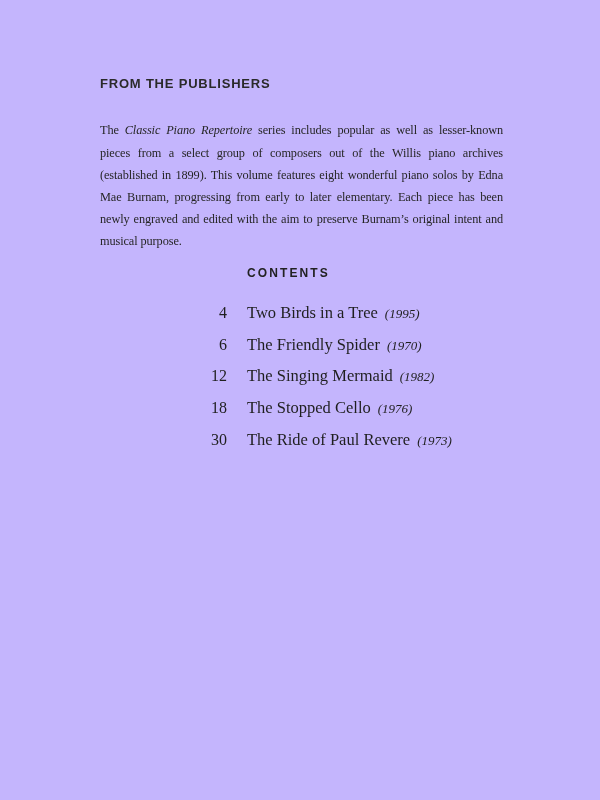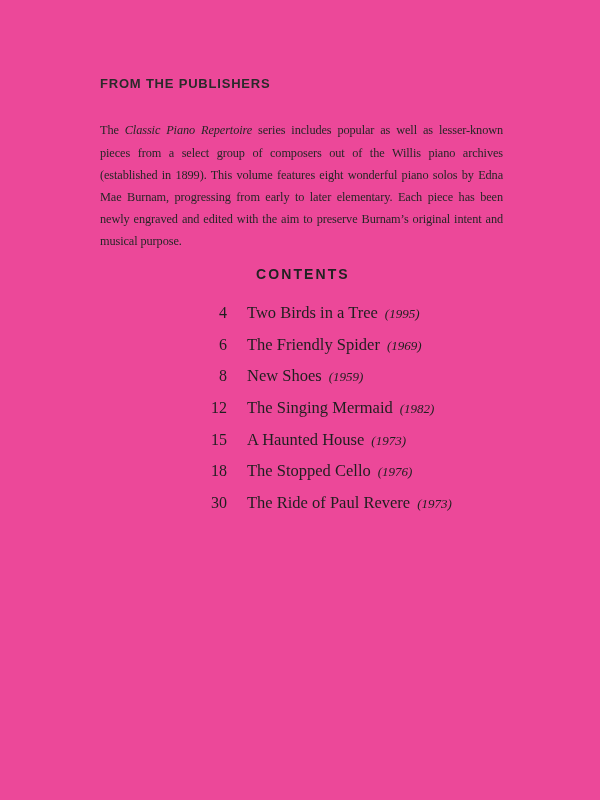--- a/index.html
+++ b/index.html
@@ -4,21 +4,21 @@
 <style>
   html, body {
     margin: 0;
     padding: 0;
     background: #ffffff;
   }
   .page {
     position: relative;
     width: 600px;
     height: 800px;
-    background: #ec4899;
+    background: #c4b5fd;
     overflow: hidden;
     font-family: "Liberation Serif", serif;
     color: #262626;
     text-decoration: underline;
   }
   .section-heading {
     position: absolute;
     left: 100px;
     top: 76px;
     font-family: "Liberation Sans", sans-serif;
@@ -37,24 +37,24 @@
     letter-spacing: -0.1px;
     text-align: justify;
     color: #262626;
   }
   .intro .series-title {
     font-style: italic;
     margin-top: 44px;
   }
   .contents-heading {
     position: absolute;
-    left: 256px;
+    left: 247px;
     top: 266px;
     font-family: "Liberation Sans", sans-serif;
-    font-size: 14px;
+    font-size: 12px;
     font-weight: 600;
     letter-spacing: 2.1px;
     color: #222222;
   }
   .toc {
     position: absolute;
     left: 0;
     top: 297px;
     width: 600px;
   }
@@ -95,35 +95,29 @@
 
   <div class="contents-heading">CONTENTS</div>
 
   <div class="toc">
 
     <div class="toc-row">
       <span class="toc-page">4</span><span class="toc-title">Two Birds in a Tree</span><span class="toc-year">(1995)</span>
     </div>
 
     <div class="toc-row">
-      <span class="toc-page">6</span><span class="toc-title">The Friendly Spider</span><span class="toc-year">(1969)</span>
+      <span class="toc-page">6</span><span class="toc-title">The Friendly Spider</span><span class="toc-year">(1970)</span>
     </div>
 
-    <div class="toc-row">
-      <span class="toc-page">8</span><span class="toc-title">New Shoes</span><span class="toc-year">(1959)</span>
-    </div>
 
 
     <div class="toc-row">
       <span class="toc-page">12</span><span class="toc-title">The Singing Mermaid</span><span class="toc-year">(1982)</span>
     </div>
 
-    <div class="toc-row">
-      <span class="toc-page">15</span><span class="toc-title">A Haunted House</span><span class="toc-year">(1973)</span>
-    </div>
 
     <div class="toc-row">
       <span class="toc-page">18</span><span class="toc-title">The Stopped Cello</span><span class="toc-year">(1976)</span>
     </div>
 
     <div class="toc-row">
       <span class="toc-page">30</span><span class="toc-title">The Ride of Paul Revere</span><span class="toc-year">(1973)</span>
     </div>
 
   </div>

